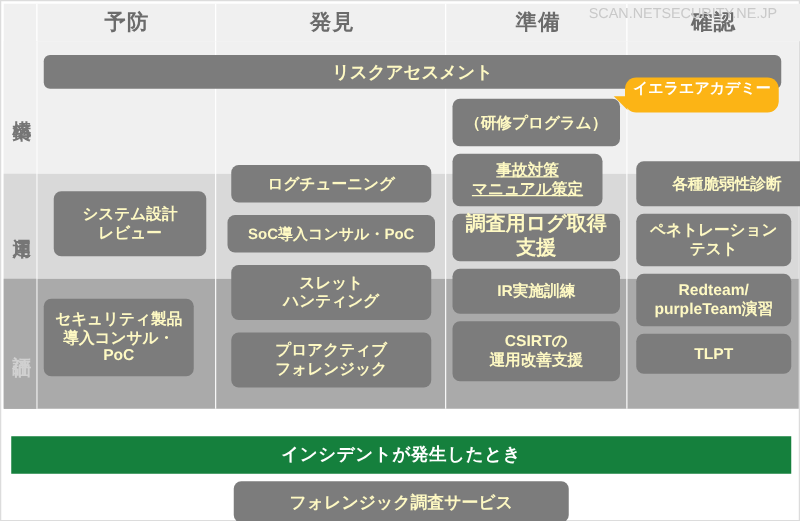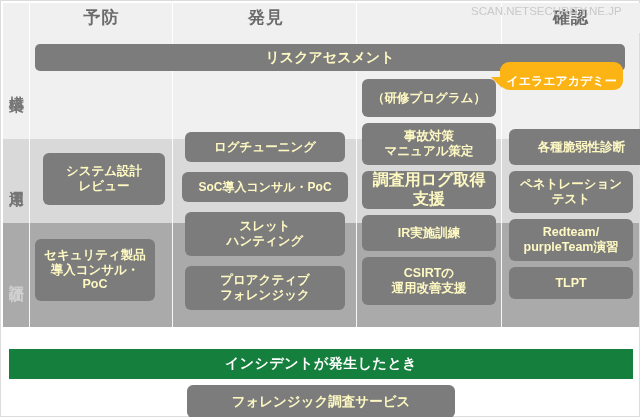--- a/index.html
+++ b/index.html
@@ -113,21 +113,21 @@
     border-radius: 5px;
   }
 
   
   .callout {
     position: absolute;
     background: #fcb415;
     color: #ffffff;
     border-radius: 9px;
     display: flex;
-    align-items: flex-end;
+    align-items: flex-start;
     justify-content: center;
     font-size: 12px;
     font-weight: bold;
     text-align: center;
     box-sizing: border-box;
     padding: 0 5px;
     z-index: 6;
   }
   .callout .tail {
     position: absolute;
@@ -174,20 +174,21 @@
   <div class="band band-c" style="top:222px; height:104px;"></div>
 
   <div class="colsep" style="left:28px;  top:32px; height:294px;"></div>
   <div class="colsep" style="left:171px; top:32px; height:294px;"></div>
   <div class="colsep" style="left:355px; top:32px; height:294px;"></div>
   <div class="colsep" style="left:500px; top:32px; height:294px;"></div>
 
   <div class="header-row">
     <div class="header-cell" style="left:26px;  width:145px;">予防</div>
     <div class="header-cell" style="left:171px; width:184px;">発見</div>
+    <div class="header-cell" style="left:355px; width:145px;">準備</div>
     <div class="header-cell" style="left:500px; width:136px;">確認</div>
   </div>
   <div class="hdr-sep" style="left:28px;"></div>
   <div class="hdr-sep" style="left:171px;"></div>
   <div class="hdr-sep" style="left:355px;"></div>
   <div class="hdr-sep" style="left:500px;"></div>
 
   <div class="stage-label stage-a" style="top:32px;  height:106px;">構築</div>
   <div class="stage-label stage-b" style="top:138px; height:84px;">運用</div>
   <div class="stage-label stage-c" style="top:222px; height:104px;">評価</div>
@@ -205,21 +206,21 @@
 導入コンサル・PoC</div>
 
   <div class="pill" style="left:184px; top:131px; width:160px; height:30px;">ログチューニング</div>
   <div class="pill" style="left:181px; top:171px; width:166px; height:30px; font-size:12px;">SoC導入コンサル・PoC</div>
   <div class="pill" style="left:184px; top:211px; width:160px; height:44px; white-space:pre-line;">スレット
 ハンティング</div>
   <div class="pill" style="left:184px; top:265px; width:160px; height:44px; white-space:pre-line;">プロアクティブ
 フォレンジック</div>
 
   <div class="pill" style="left:361px; top:78px; width:134px; height:38px;">（研修プログラム）</div>
-  <div class="pill" style="left:361px; top:122px; width:134px; height:42px; white-space:pre-line;">事故対策
+  <div class="pill" style="left:361px; top:122px; width:120px; height:42px; white-space:pre-line;text-decoration:underline;">事故対策
 マニュアル策定</div>
   <div class="pill" style="left:361px; top:170px; width:134px; height:38px; font-size:16px;">調査用ログ取得支援</div>
   <div class="pill" style="left:361px; top:214px; width:134px; height:36px;">IR実施訓練</div>
   <div class="pill" style="left:361px; top:256px; width:134px; height:48px; white-space:pre-line;">CSIRTの
 運用改善支援</div>
 
   <div class="pill" style="left:508px; top:128px; width:145px; height:36px;">各種脆弱性診断</div>
   <div class="pill" style="left:508px; top:170px; width:124px; height:42px; white-space:pre-line;">ペネトレーション
 テスト</div>
   <div class="pill" style="left:508px; top:218px; width:124px; height:42px; white-space:pre-line;">Redteam/

